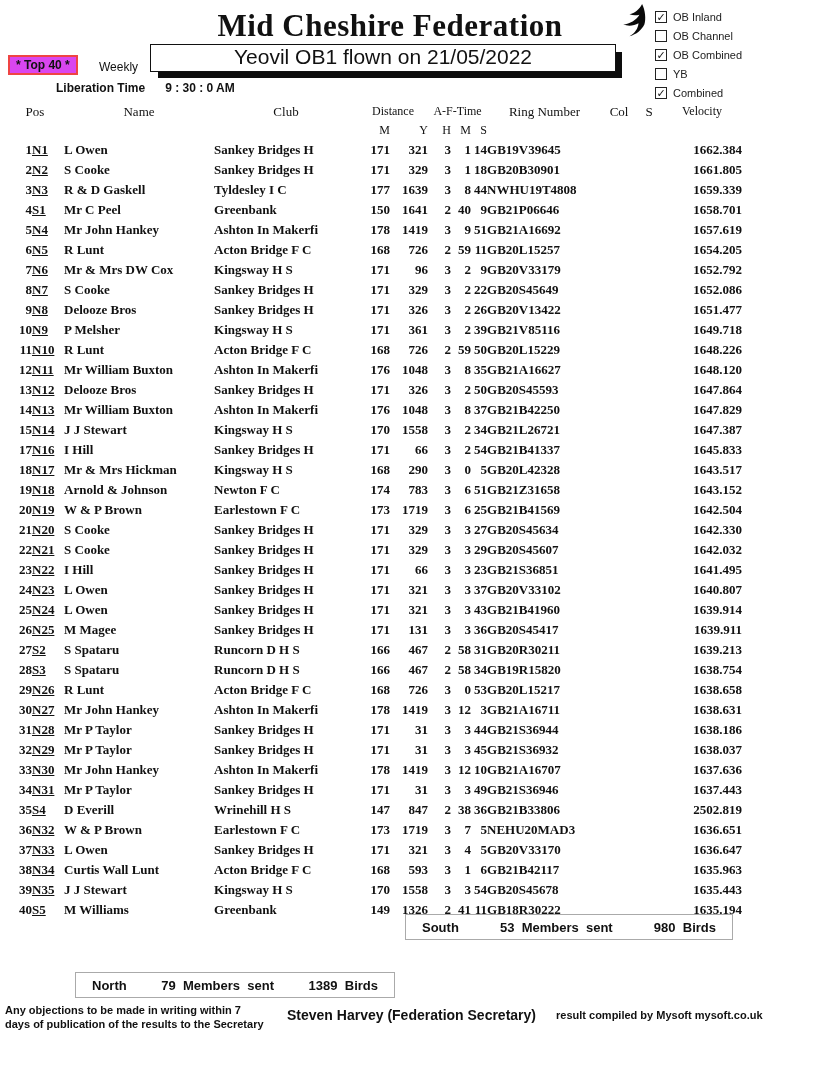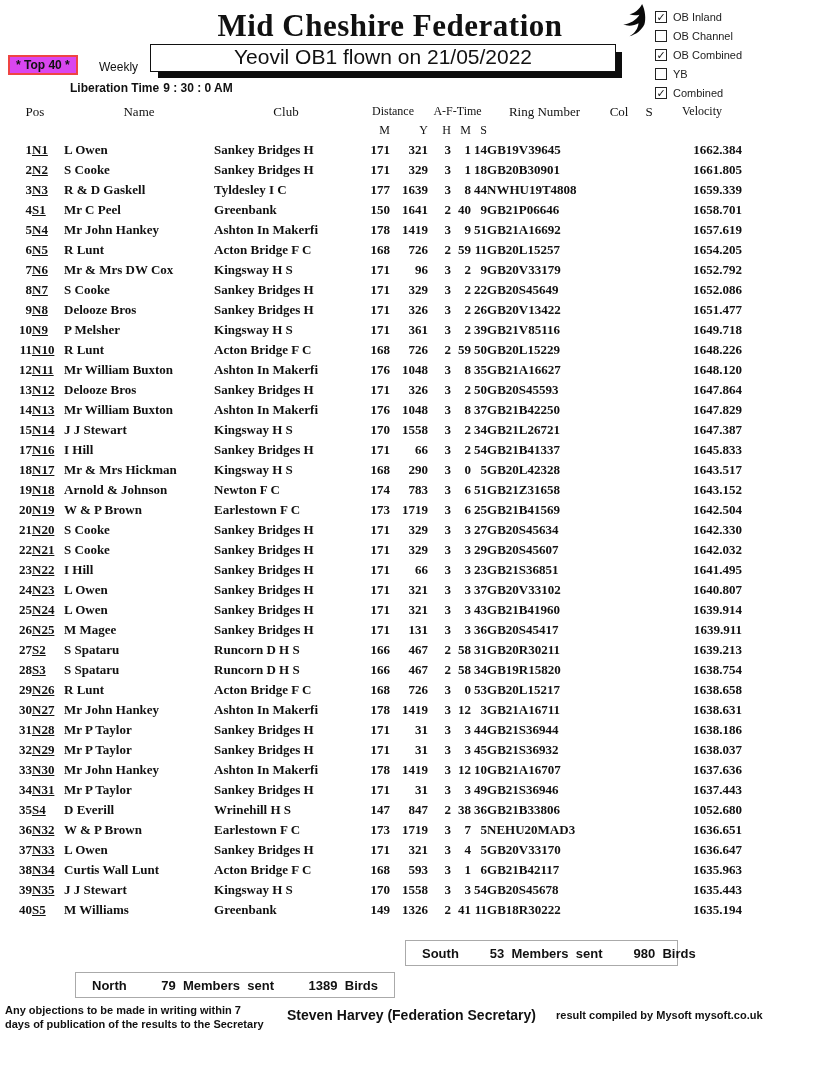--- a/index.html
+++ b/index.html
@@ -26,21 +26,21 @@
     font:bold 11px "DejaVu Sans", sans-serif; line-height:1;
   }
   .cb-label { font:11px "Liberation Sans", sans-serif; color:#222; }
 
   .badge {
     position:absolute; left:8px; top:55px; background:#d946ef;
     border:2px solid #ef4444; padding:1px 6px;
     font:bold 12px "Liberation Sans", sans-serif;
   }
   .weekly { position:absolute; left:99px; top:60px; font:12px "Liberation Sans", sans-serif; }
-  .liberation { position:absolute; left:22px; top:81px; font:bold 12px "Liberation Sans", sans-serif; display:flex; gap:4px;padding-left:48px; }
+  .liberation { position:absolute; left:8px; top:81px; font:bold 12px "Liberation Sans", sans-serif; display:flex; gap:20px;padding-left:48px; }
 
   .racebox {
     position:absolute; left:150px; top:44px; width:466px; height:28px;
     background:#fff; border:1px solid #111;
     box-shadow:7px 7px 0 -1px #0d0d0d;
     display:flex; justify-content:center;
     font:21px "Liberation Sans", sans-serif;
   }
 
   .summary {
@@ -68,21 +68,21 @@
   .c-ring { text-align:left; padding-left:12px; }
   .c-col, .c-s { text-align:center; }
   .c-vel { text-align:right; }
 
   .footbox {
     position:absolute; height:26px; border:1px solid #aaa;
     display:flex; align-items:center; justify-content:space-between;
     padding:0 16px; font:bold 13px "Liberation Sans", sans-serif; white-space:pre;gap:31px;
   }
   .footbox.north { left:75px;  top:972px; width:320px; }
-  .footbox.south { left:405px; top:940px; width:273px; }
+  .footbox.south { left:405px; top:914px; width:328px; }
 
   .objections {
     position:absolute; left:5px; top:1003px; width:280px;
     font:bold 11px "Liberation Sans", sans-serif; line-height:14px;
   }
   .secretary {
     position:absolute; left:287px; top:1007px;
     font:bold 14px "Liberation Sans", sans-serif;
   }
   .compiled {
@@ -685,21 +685,21 @@
           <td class="c-name">D Everill</td>
           <td class="c-club">Wrinehill H S</td>
           <td class="c-dm">147</td>
           <td class="c-dy">847</td>
           <td class="c-th">2</td>
           <td class="c-tm">38</td>
           <td class="c-ts">36</td>
           <td class="c-ring">GB21B33806</td>
           <td class="c-col"></td>
           <td class="c-s"></td>
-          <td class="c-vel">1052.680</td>
+          <td class="c-vel">2502.819</td>
         </tr>
         <tr>
           <td class="c-pos">36</td>
           <td class="c-code">N32</td>
           <td class="c-name">W &amp; P Brown</td>
           <td class="c-club">Earlestown F C</td>
           <td class="c-dm">173</td>
           <td class="c-dy">1719</td>
           <td class="c-th">3</td>
           <td class="c-tm">7</td>

